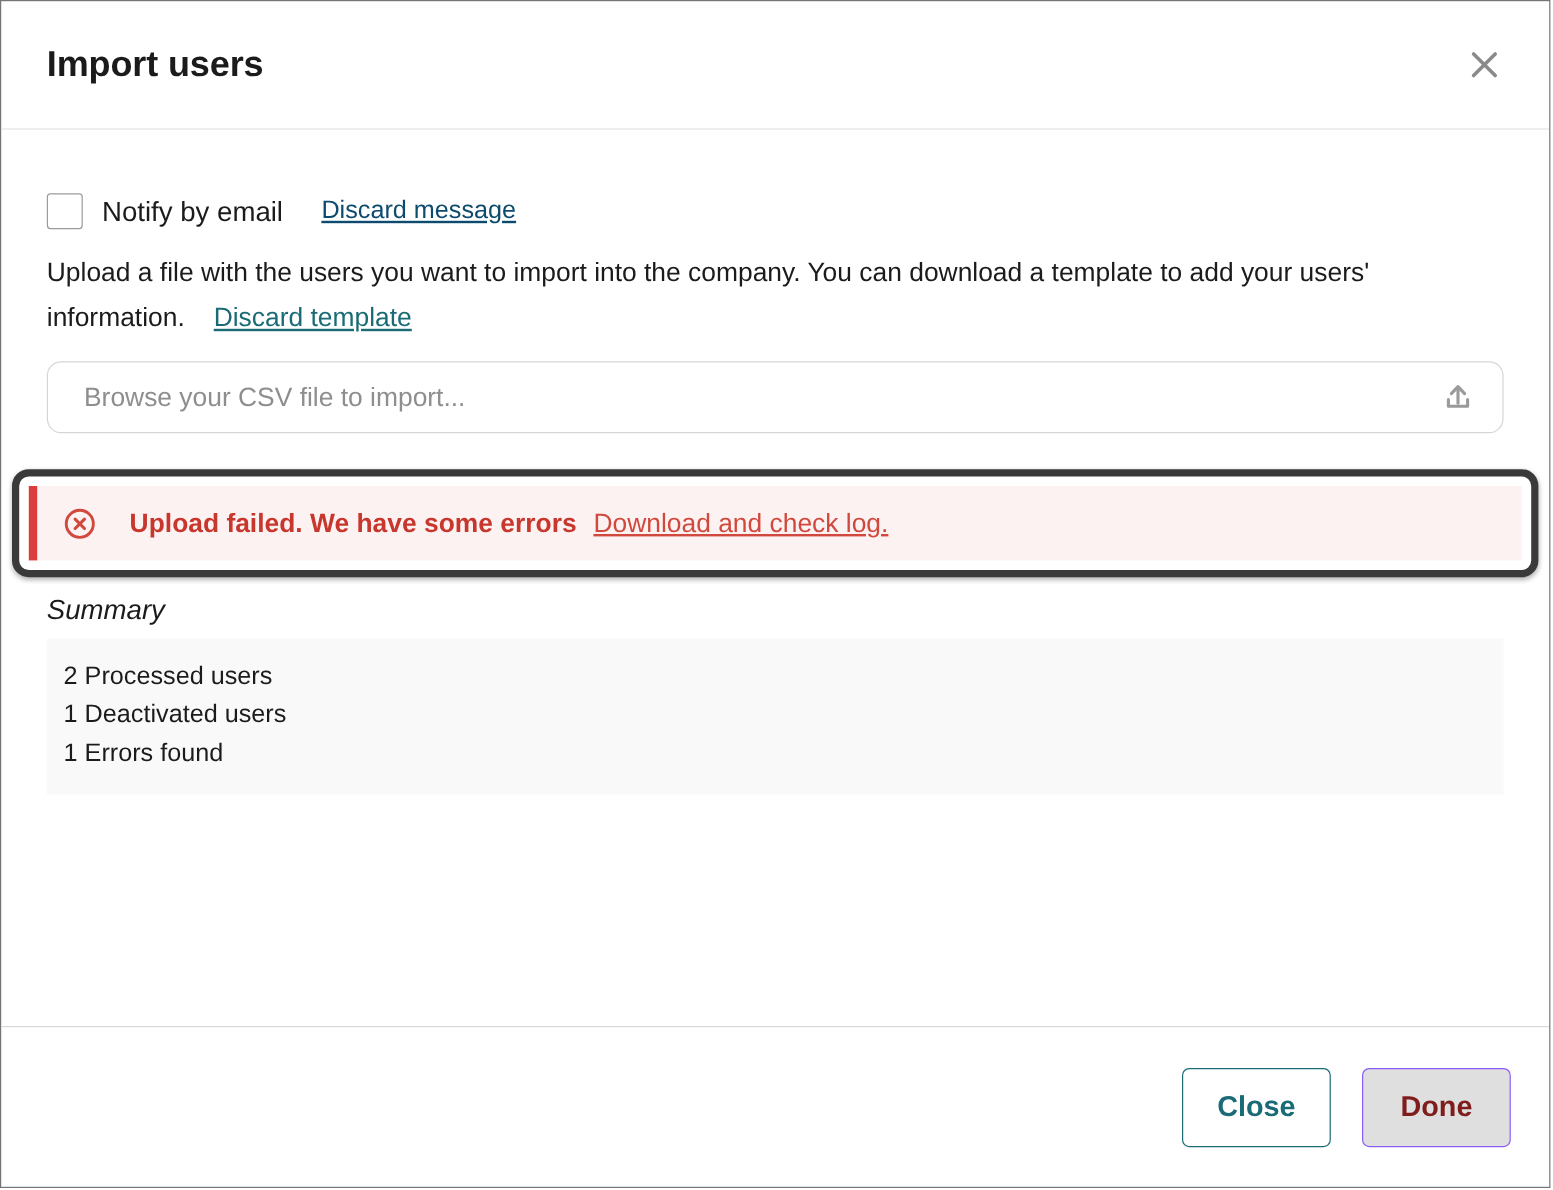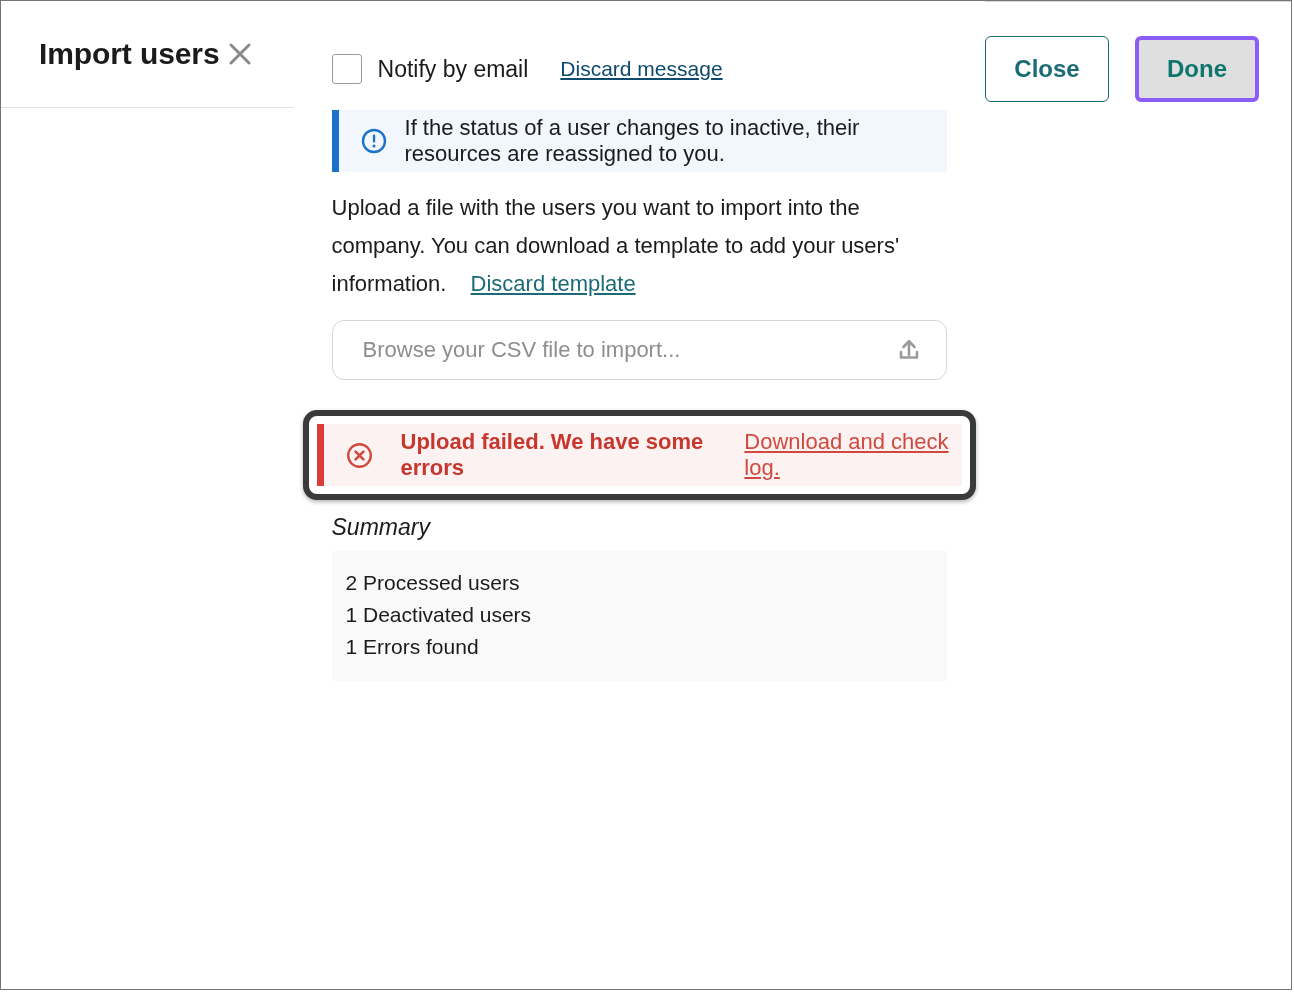--- a/index.html
+++ b/index.html
@@ -16,21 +16,21 @@
 
   .dialog {
     position: absolute;
     left: 0; top: 0;
     width: 1292px;
     height: 990px;
     border: 1px solid #757575;
     background: #ffffff;
     box-sizing: border-box;
     display: flex;
-    flex-direction: row;
+    flex-direction: column;
     overflow: hidden;
   }
 
   
   .dlg-header {
     height: 107px;
     box-sizing: border-box;
     border-bottom: 1px solid #e3e3e3;
     display: flex;
     align-items: center;
@@ -227,23 +227,23 @@
     cursor: pointer;
   }
   .btn-close {
     width: 124px; height: 66px;
     border: 1px solid #1a6b75;
     background: #ffffff;
     color: #1a6b75;
   }
   .btn-done {
     width: 124px; height: 66px;
-    border: 4px solid #8b5cf6;
+    border: 1px solid #8b5cf6;
     background: #dfdfdf;
-    color: #0f766e;
+    color: #7f1d1d;
     cursor: default;
     text-align: center;
   }
 </style>
 </head>
 <body>
 
 <div class="dialog">
 
   <div class="dlg-header">
@@ -256,30 +256,20 @@
   </div>
 
   <div class="dlg-body">
 
     <div class="row-notify">
       <div class="cbx"></div>
       <div class="cbx-label">Notify by email</div>
       <div class="discard-link">Discard message</div>
     </div>
 
-    <div class="info-banner">
-      <span class="info-icon">
-        <svg width="26" height="26" viewBox="0 0 26 26" aria-hidden="true">
-          <circle cx="13" cy="13" r="11" fill="none" stroke="#1a73c8" stroke-width="2.4"></circle>
-          <rect x="11.9" y="6.6" width="2.3" height="8" rx="1.1" fill="#1a73c8"></rect>
-          <circle cx="13" cy="18" r="1.5" fill="#1a73c8"></circle>
-        </svg>
-      </span>
-      <span class="info-text">If the status of a user changes to inactive, their resources are reassigned to you.</span>
-    </div>
 
 
     <div class="sec-desc">
       <span>Upload a file with the users you want to import into the company. You can download a template to add your users' information.</span>
       <span class="tpl-link">Discard template</span>
     </div>
 
     <div class="file-input">
       <span class="file-placeholder">Browse your CSV file to import...</span>
       <span class="upload-icon">

